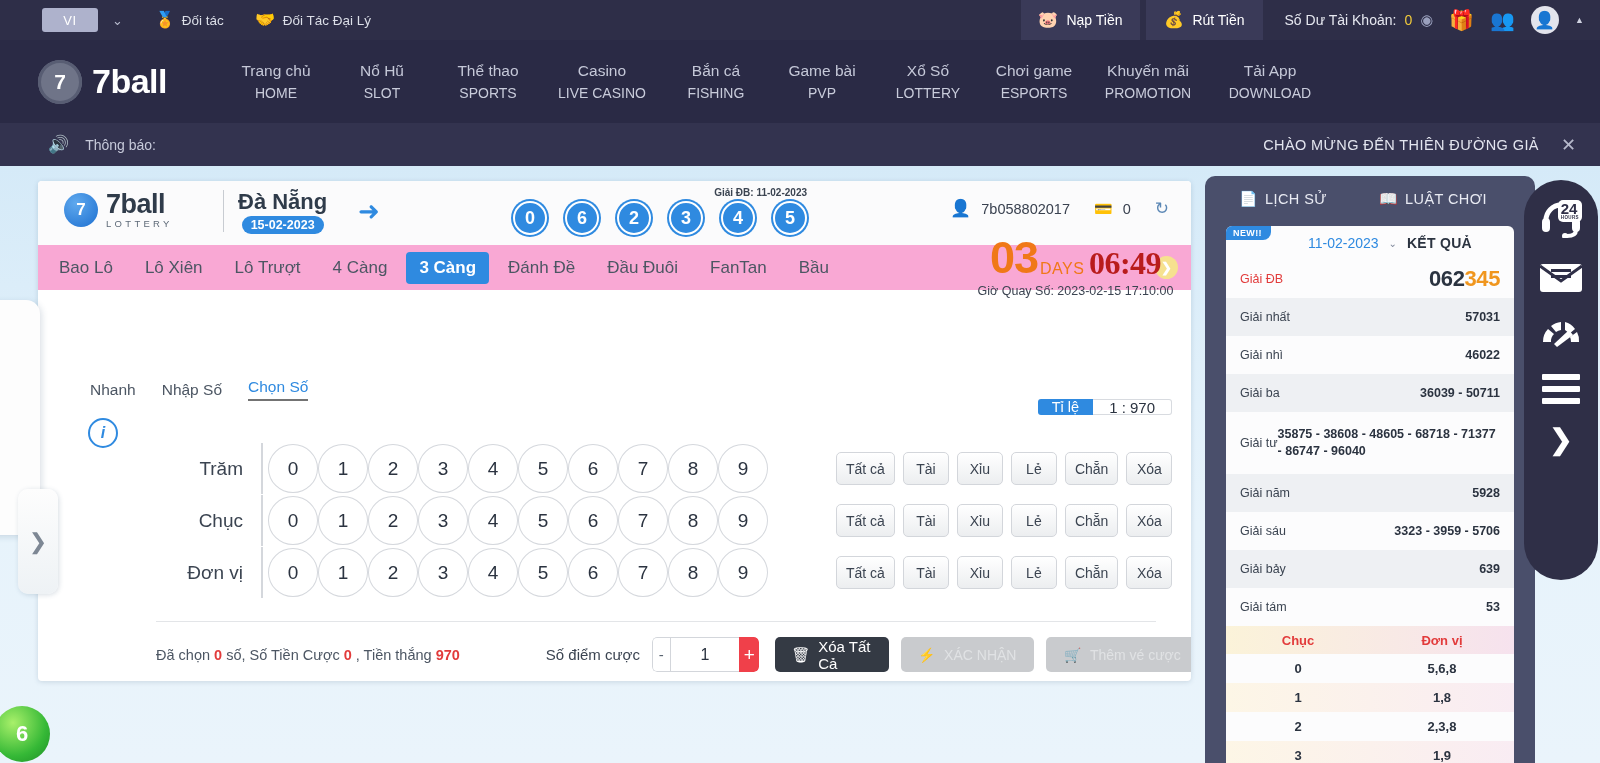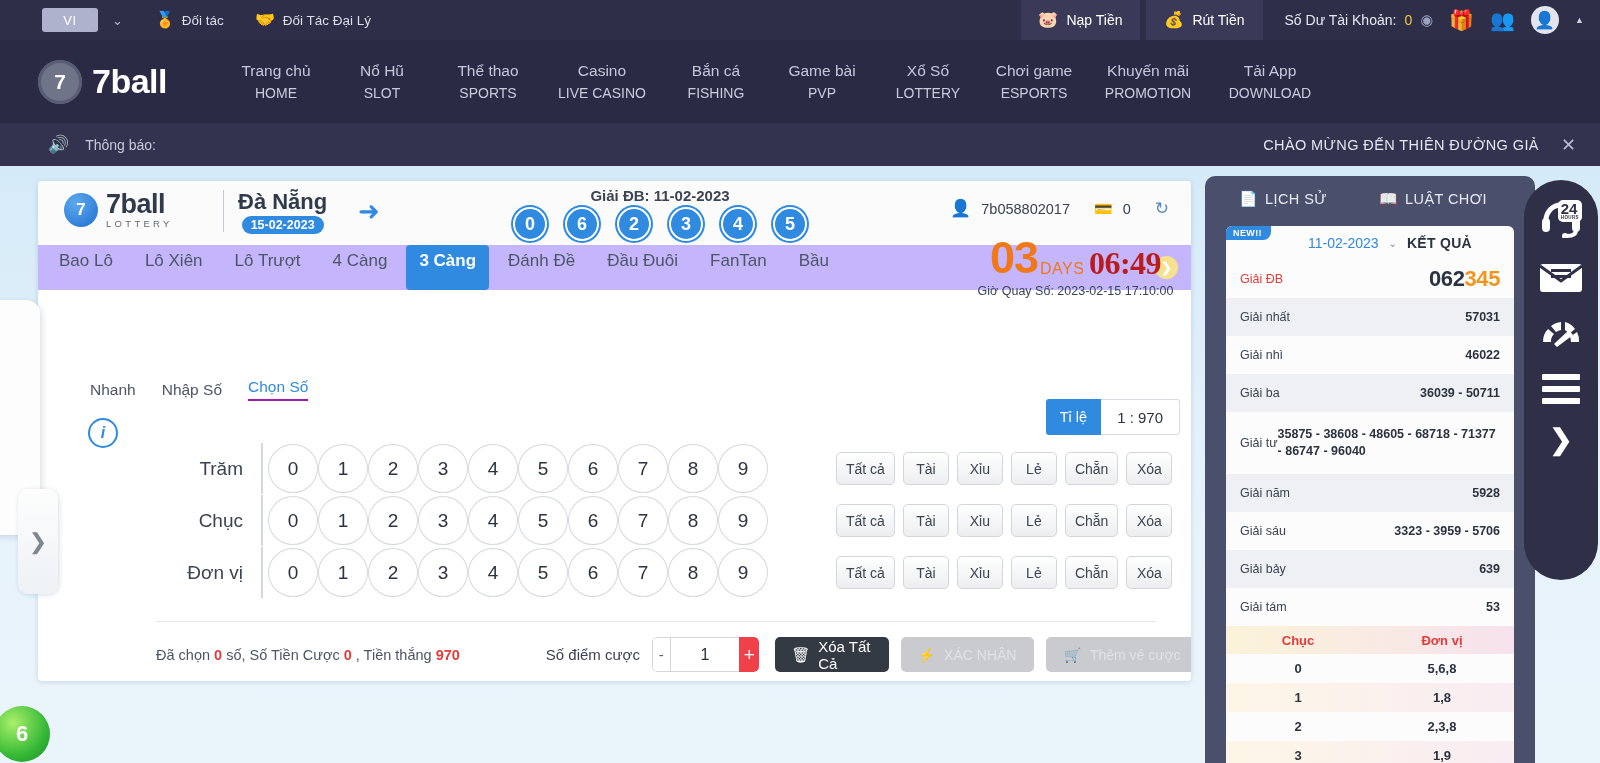--- a/index.html
+++ b/index.html
@@ -123,39 +123,39 @@
   .p-divider { position:absolute; left:185px; top:9px; width:1px; height:42px; background:#c8ccd2; }
   .p-region { position:absolute; left:200px; top:8px; text-align:center; }
   .p-region .rn { font-size:22px; font-weight:bold; color:#2f3b4a; line-height:1.15; }
   .p-region .rd {
     margin-top:2px; background:#2f8ae0; color:#fff; font-size:12.5px; font-weight:bold;
     border-radius:10px; padding:2px 9px; display:inline-block;
   }
   .p-exit { position:absolute; left:320px; top:17px; color:#2f8ae0; font-size:26px; line-height:1; }
 
   .draw-wrap { position:absolute; left:475px; top:6px; text-align:center; }
-  .draw-label { font-size:15px; font-weight:bold; color:#3b4451; margin-bottom:3px; }
+  .draw-label { font-size:10px; font-weight:bold; color:#3b4451; margin-bottom:3px;text-align:right; }
   .draw-balls { display:flex; gap:18px; }
   .dball {
     width:34px; height:34px; border-radius:50%; background:#2f8ae0; color:#ffffff;
     font-size:18px; font-weight:bold; display:flex; align-items:center; justify-content:center;
     box-shadow:inset 0 0 0 2px #ffffff, 0 0 0 2px #2f8ae0;
   }
 
   .acct { position:absolute; right:22px; top:17px; display:flex; align-items:center; gap:10px; }
   .acct .uicon { color:#4a7fb5; font-size:17px; }
   .acct .uid { font-size:14.5px; color:#3a4250; }
   .acct .wal { color:#2f8ae0; font-size:15px; margin-left:14px; }
   .acct .wnum { font-size:14.5px; color:#3a4250; }
   .acct .refresh { color:#5b87b5; font-size:17px; margin-left:14px; }
 
   
   .tabs {
     position:absolute; left:0; top:64px; width:1153px; height:45px;
-    background:#c4b5fd; display:flex; overflow:hidden;
+    background:#f9a8d4; display:flex; align-items:center; overflow:hidden;
   }
   .tab {
     font-size:17px; color:#4c5663; padding:6px 13px; margin-left:6px; white-space:nowrap;
   }
   .tab:first-child { margin-left:8px; }
   .tab.active { background:#2f8ae0; color:#ffffff; border-radius:4px; font-weight:bold; }
   .tab-next {
     position:absolute; right:13px; top:11px; width:23px; height:23px; border-radius:50%;
     background:#f6e18f; color:#ffffff; font-size:13px; display:flex; align-items:center; justify-content:center;
     font-weight:bold;
@@ -177,29 +177,29 @@
   .st-pill:after{
     content:""; position:absolute; left:50%; margin-left:-7px; bottom:-9px;
     border-left:7px solid transparent; border-right:7px solid transparent; border-top:9px solid #2f8ae0;
   }
   .st-plain {
     background:#ffffff; color:#5a6471; font-size:14.5px; padding:7px 13px;
     border:1px solid #dcdfe3; border-radius:5px;
   }
   .modes { position:absolute; left:52px; top:197px; display:flex; align-items:center; gap:26px; }
   .mode { font-size:15.5px; color:#4c5663; }
-  .mode.active { color:#2f8ae0; border-bottom:2px solid #a21caf; padding-bottom:3px; }
+  .mode.active { color:#2f8ae0; border-bottom:2px solid #737373; padding-bottom:3px; }
   .info-i {
     position:absolute; left:50px; top:237px; width:30px; height:30px; border-radius:50%;
     border:2px solid #2f8ae0; color:#2f8ae0; font-size:16px; font-style:italic; font-weight:bold;
     display:flex; align-items:center; justify-content:center;
   }
 
   
-  .rate { position:absolute; right:11px; top:218px; display:flex; height:36px; }
+  .rate { position:absolute; right:19px; top:218px; display:flex; height:16px; }
   .rate .lbl { background:#2f8ae0; color:#fff; font-size:14.5px; padding:0 14px; display:flex; align-items:center; border-radius:3px 0 0 3px;}
   .rate .val { background:#ffffff; border:1px solid #d8dbe0; border-left:none; color:#2b3340; font-size:15px; padding:0 16px; display:flex; align-items:center; border-radius:0 3px 3px 0;}
 
   
   .grid { position:absolute; left:118px; top:262px; }
   .grow { display:flex; align-items:center; height:51px; margin-bottom:1px; }
   .grow .rlabel { width:105px; text-align:right; padding-right:18px; font-size:19px; color:#3b4451; }
   .vline { width:2px; height:51px; background:#d4d7dc; }
   .cells { display:flex; margin-left:5px; }
   .cell {

